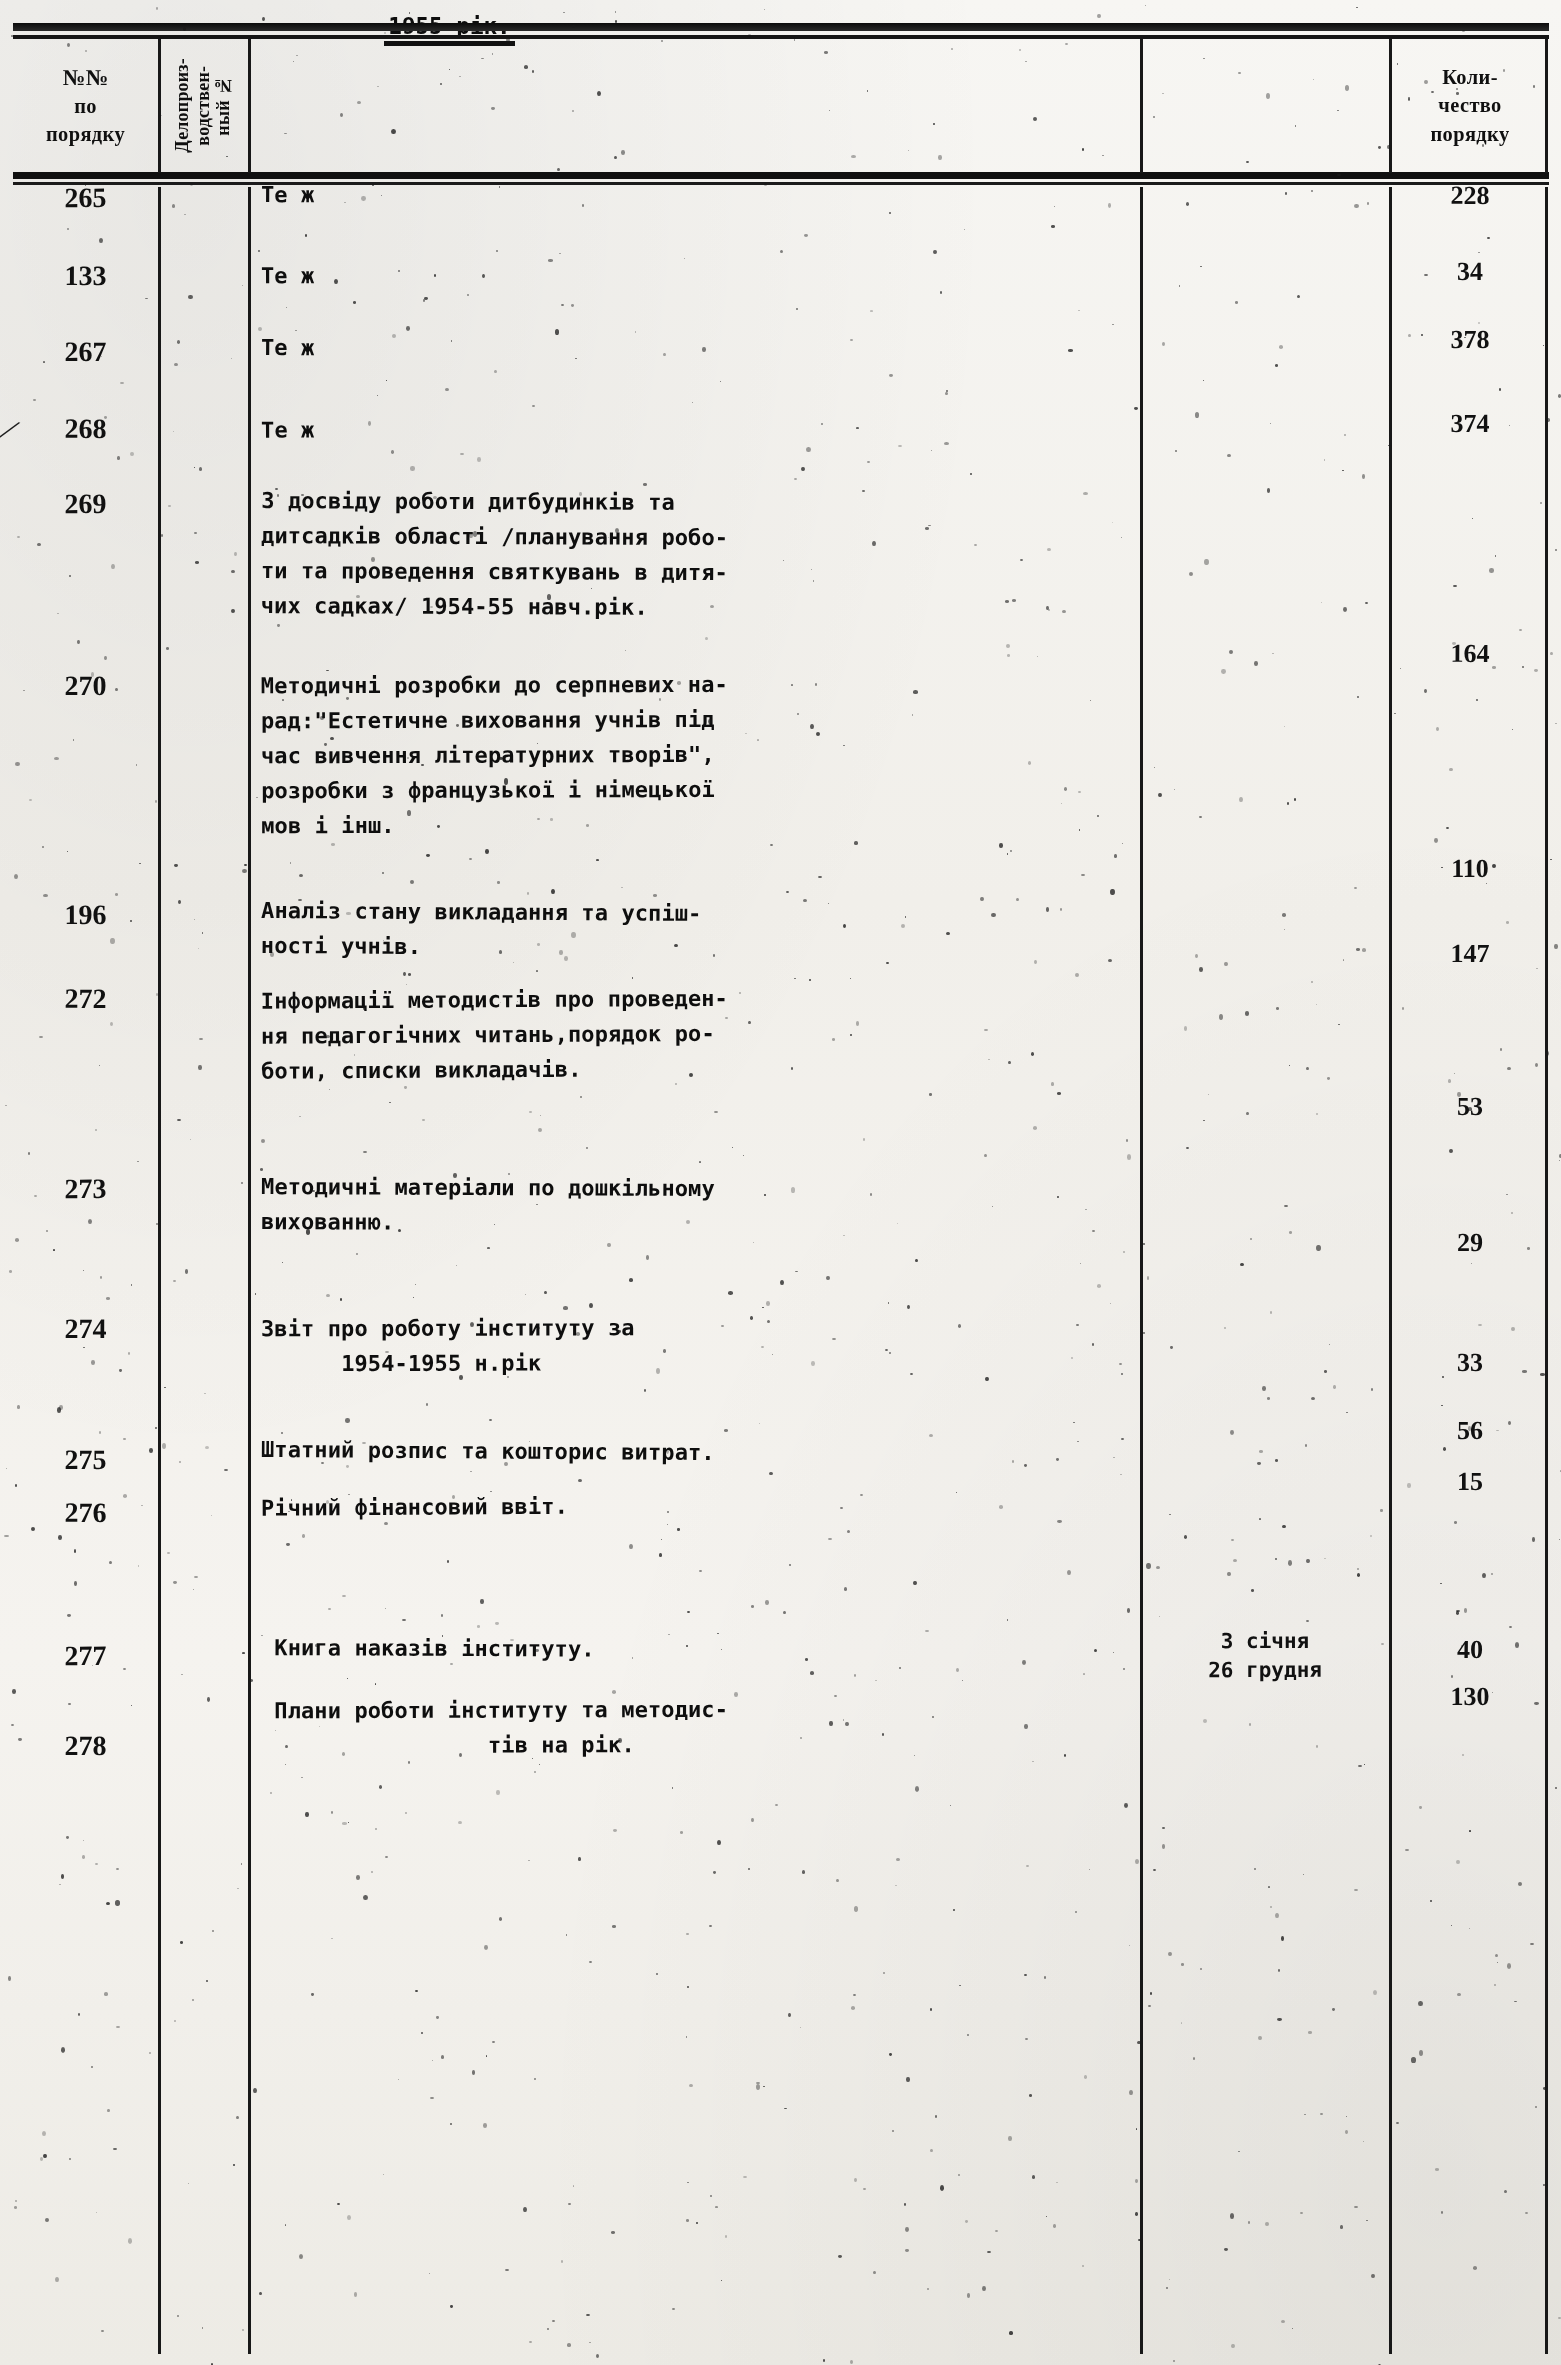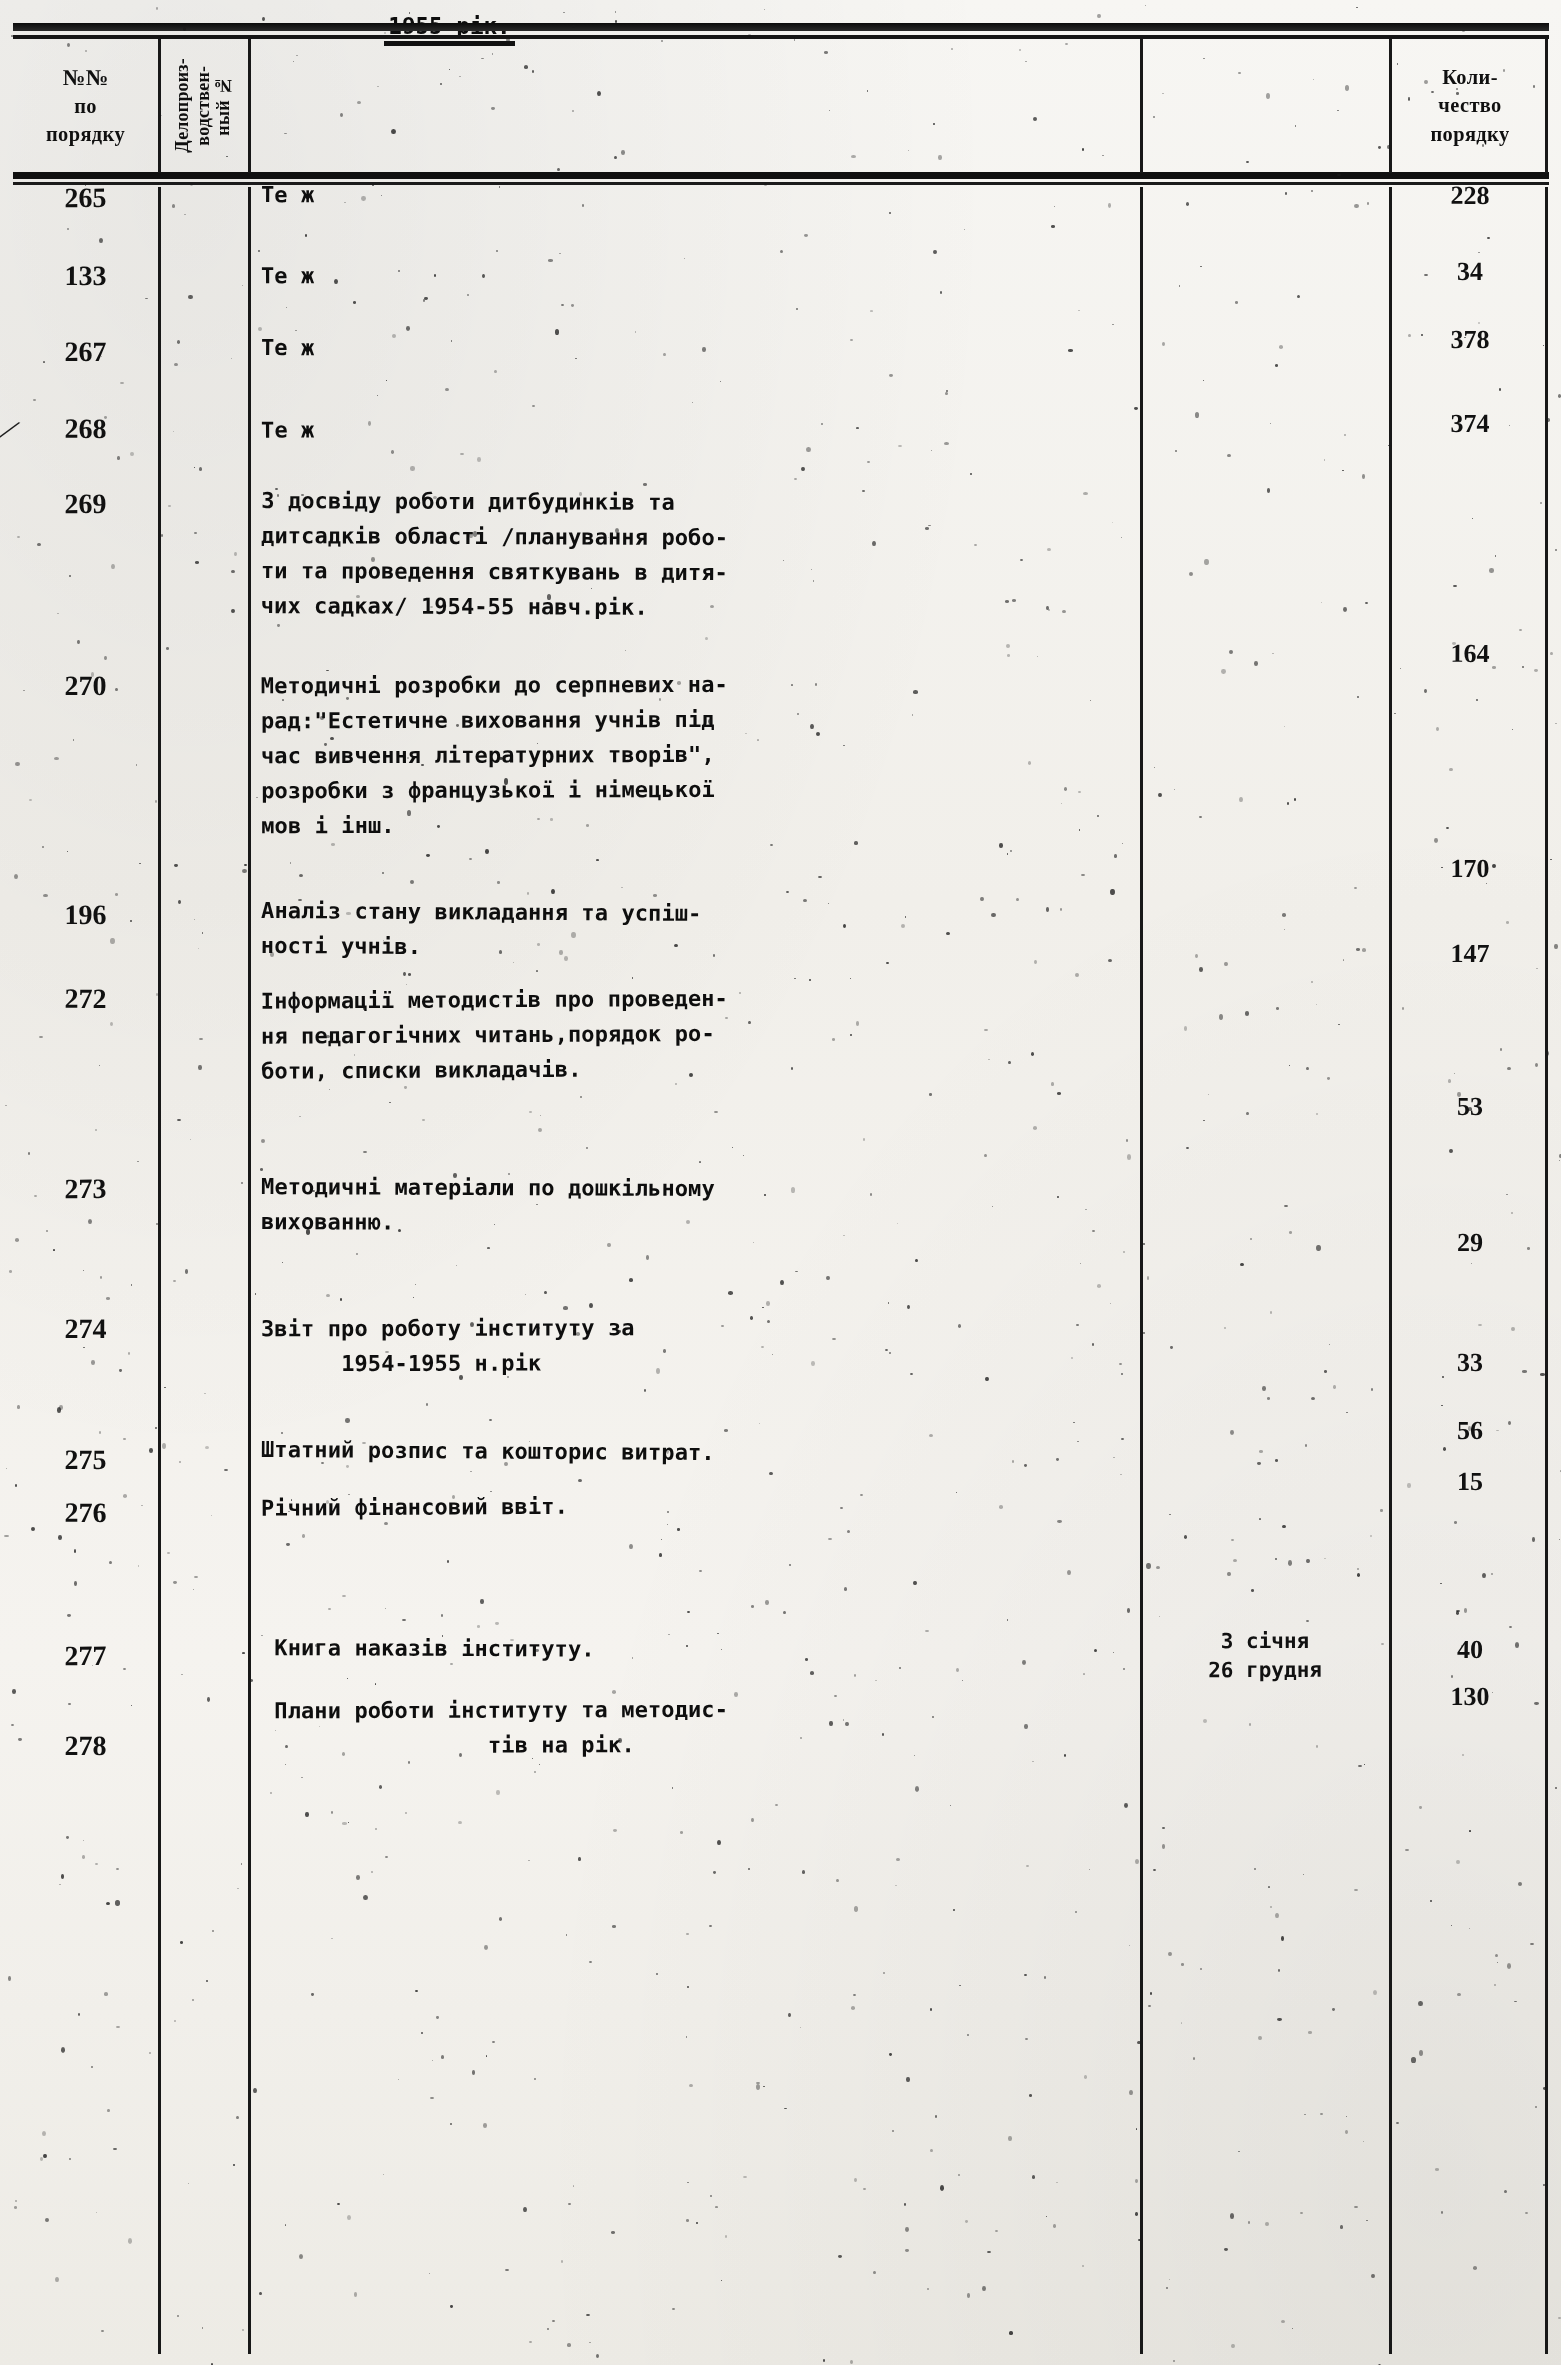--- a/index.html
+++ b/index.html
@@ -202,21 +202,21 @@
         <div class="cell c-num w2" style="top: 657px; left: 0px;">270</div>
         <div class="cell" style="left: 150px; width: 82px; text-align: center; font-size: 22px; top: 657px;"></div>
         <div class="cell c-title w3" style="top: 654px;">
           <div style="white-space: pre;">Методичні розробки до серпневих на-</div>
           <div style="white-space: pre;">рад:"Естетичне виховання учнів під</div>
           <div style="white-space: pre;">час вивчення літературних творів",</div>
           <div style="white-space: pre;">розробки з французької і німецької</div>
           <div style="white-space: pre;">мов і інш.</div>
         </div>
         <div class="cell c-dates w4" style="top: 654px;"></div>
-        <div class="cell c-qty w1" style="top: 841px;">170</div>
+        <div class="cell c-qty w1" style="top: 841px;">110</div>
         <div class="cell c-num w3" style="top: 886px; left: 0px;">196</div>
         <div class="cell" style="left: 150px; width: 82px; text-align: center; font-size: 22px; top: 886px;"></div>
         <div class="cell c-title w4" style="top: 883px;">
           <div style="white-space: pre;">Аналіз стану викладання та успіш-</div>
           <div style="white-space: pre;">ності учнів.</div>
         </div>
         <div class="cell c-dates w1" style="top: 883px;"></div>
         <div class="cell c-qty w2" style="top: 926px;">147</div>
         <div class="cell c-num w4" style="top: 970px; left: 0px;">272</div>
         <div class="cell" style="left: 150px; width: 82px; text-align: center; font-size: 22px; top: 970px;"></div>

